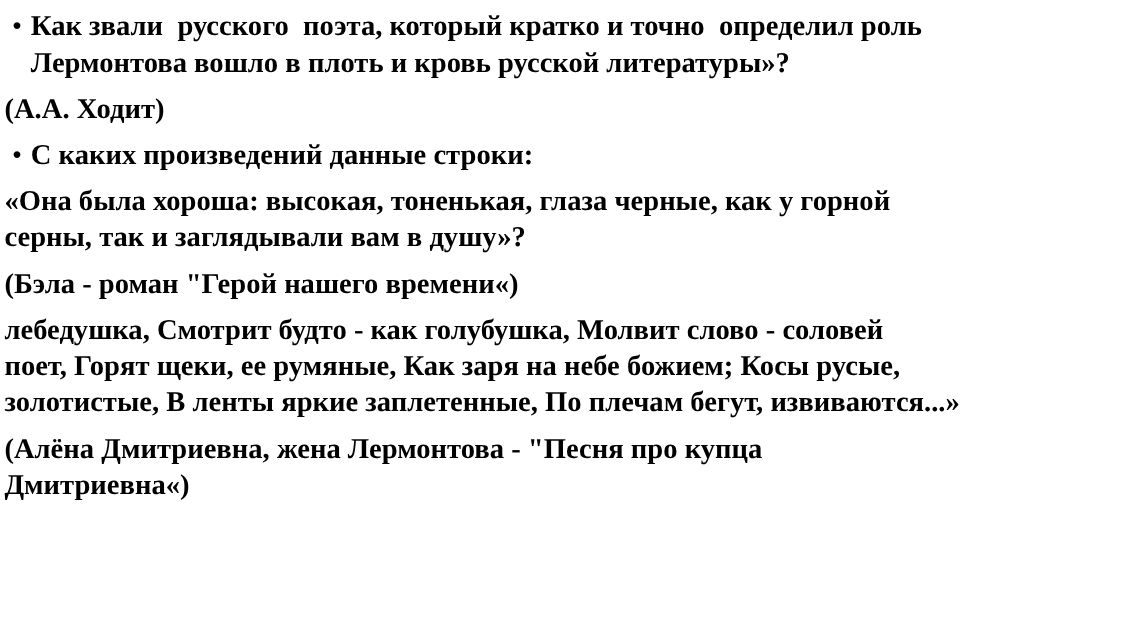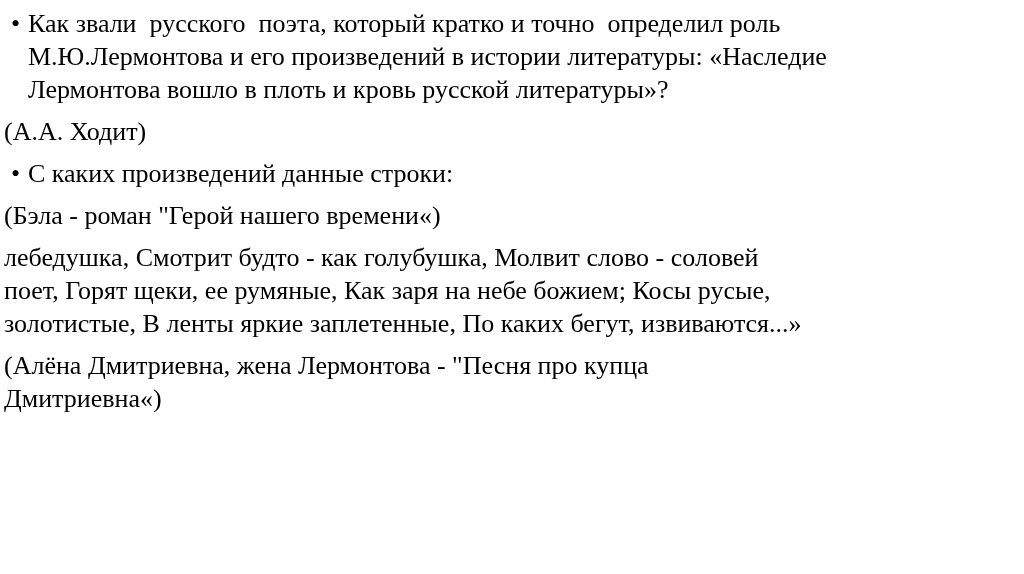--- a/index.html
+++ b/index.html
@@ -32,56 +32,60 @@
     padding-left: 7px;
     box-sizing: border-box;
     white-space: pre;
   }
   .para-text {
     flex: 1 1 auto;
     min-width: 0;
   }
   .text-line {
     white-space: pre;
+    font-weight: bold;
   }
 </style>
 </head>
 <body>
 
 <div class="slide">
 
   <div class="para bullet-para">
     <span class="bullet-marker">•</span>
     <div class="para-text">
       <div class="text-line">Как звали  русского  поэта, который кратко и точно  определил роль</div>
-      <div class="text-line">М.Ю.Лермонтова и его произведений в истории литературы: «Наследие</div>
       <div class="text-line">Лермонтова вошло в плоть и кровь русской литературы»?</div>
     </div>
   </div>
 
   <div class="para">
     <div class="text-line">(А.А. Ходит)</div>
   </div>
 
   <div class="para bullet-para">
     <span class="bullet-marker">•</span>
     <div class="para-text">
       <div class="text-line">С каких произведений данные строки:</div>
     </div>
   </div>
 
+  <div class="para">
+    <div class="text-line">«Она была хороша: высокая, тоненькая, глаза черные, как у горной</div>
+    <div class="text-line">серны, так и заглядывали вам в душу»?</div>
+  </div>
 
   <div class="para">
     <div class="text-line">(Бэла - роман "Герой нашего времени«)</div>
   </div>
 
   <div class="para">
     <div class="text-line">лебедушка, Смотрит будто - как голубушка, Молвит слово - соловей</div>
     <div class="text-line">поет, Горят щеки, ее румяные, Как заря на небе божием; Косы русые,</div>
-    <div class="text-line">золотистые, В ленты яркие заплетенные, По каких бегут, извиваются...»</div>
+    <div class="text-line">золотистые, В ленты яркие заплетенные, По плечам бегут, извиваются...»</div>
   </div>
 
   <div class="para">
     <div class="text-line">(Алёна Дмитриевна, жена Лермонтова - "Песня про купца</div>
     <div class="text-line">Дмитриевна«)</div>
   </div>
 
 </div>
 
 </body></html>

